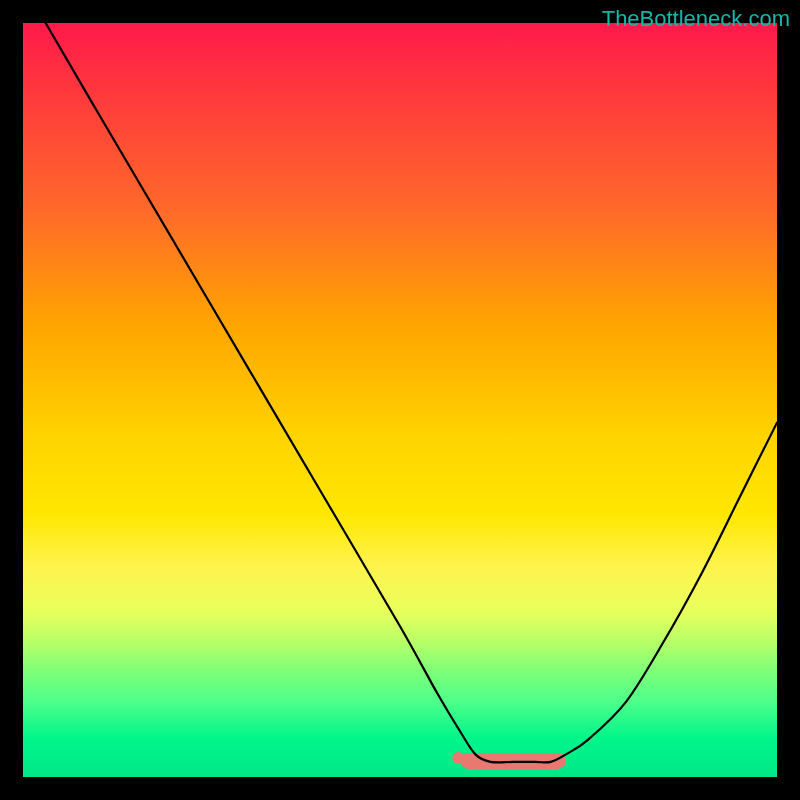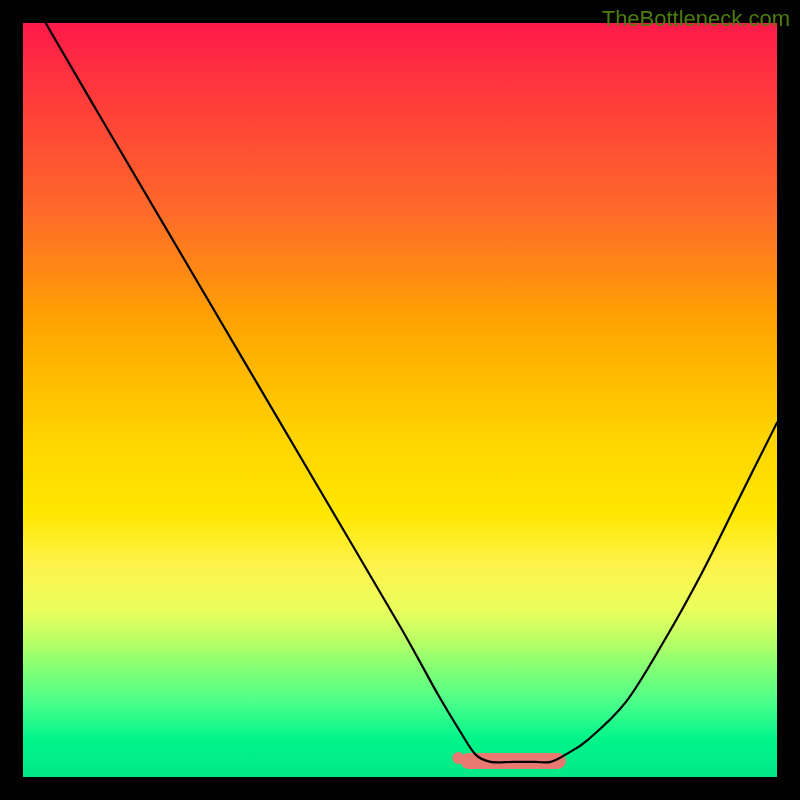--- a/index.html
+++ b/index.html
@@ -8,21 +8,21 @@
     width: 800px;
     height: 800px;
     background: #000;
     position: relative;
     font-family: Arial, sans-serif;
   }
   .watermark {
     position: absolute;
     top: 6px;
     right: 10px;
-    color: #4d7c0f;
+    color: #14b8a6;
     font-size: 22px;
     font-weight: normal;
     z-index: 10;
   }
   .plot-area {
     position: absolute;
     left: 23px;
     top: 23px;
     width: 754px;
     height: 754px;

